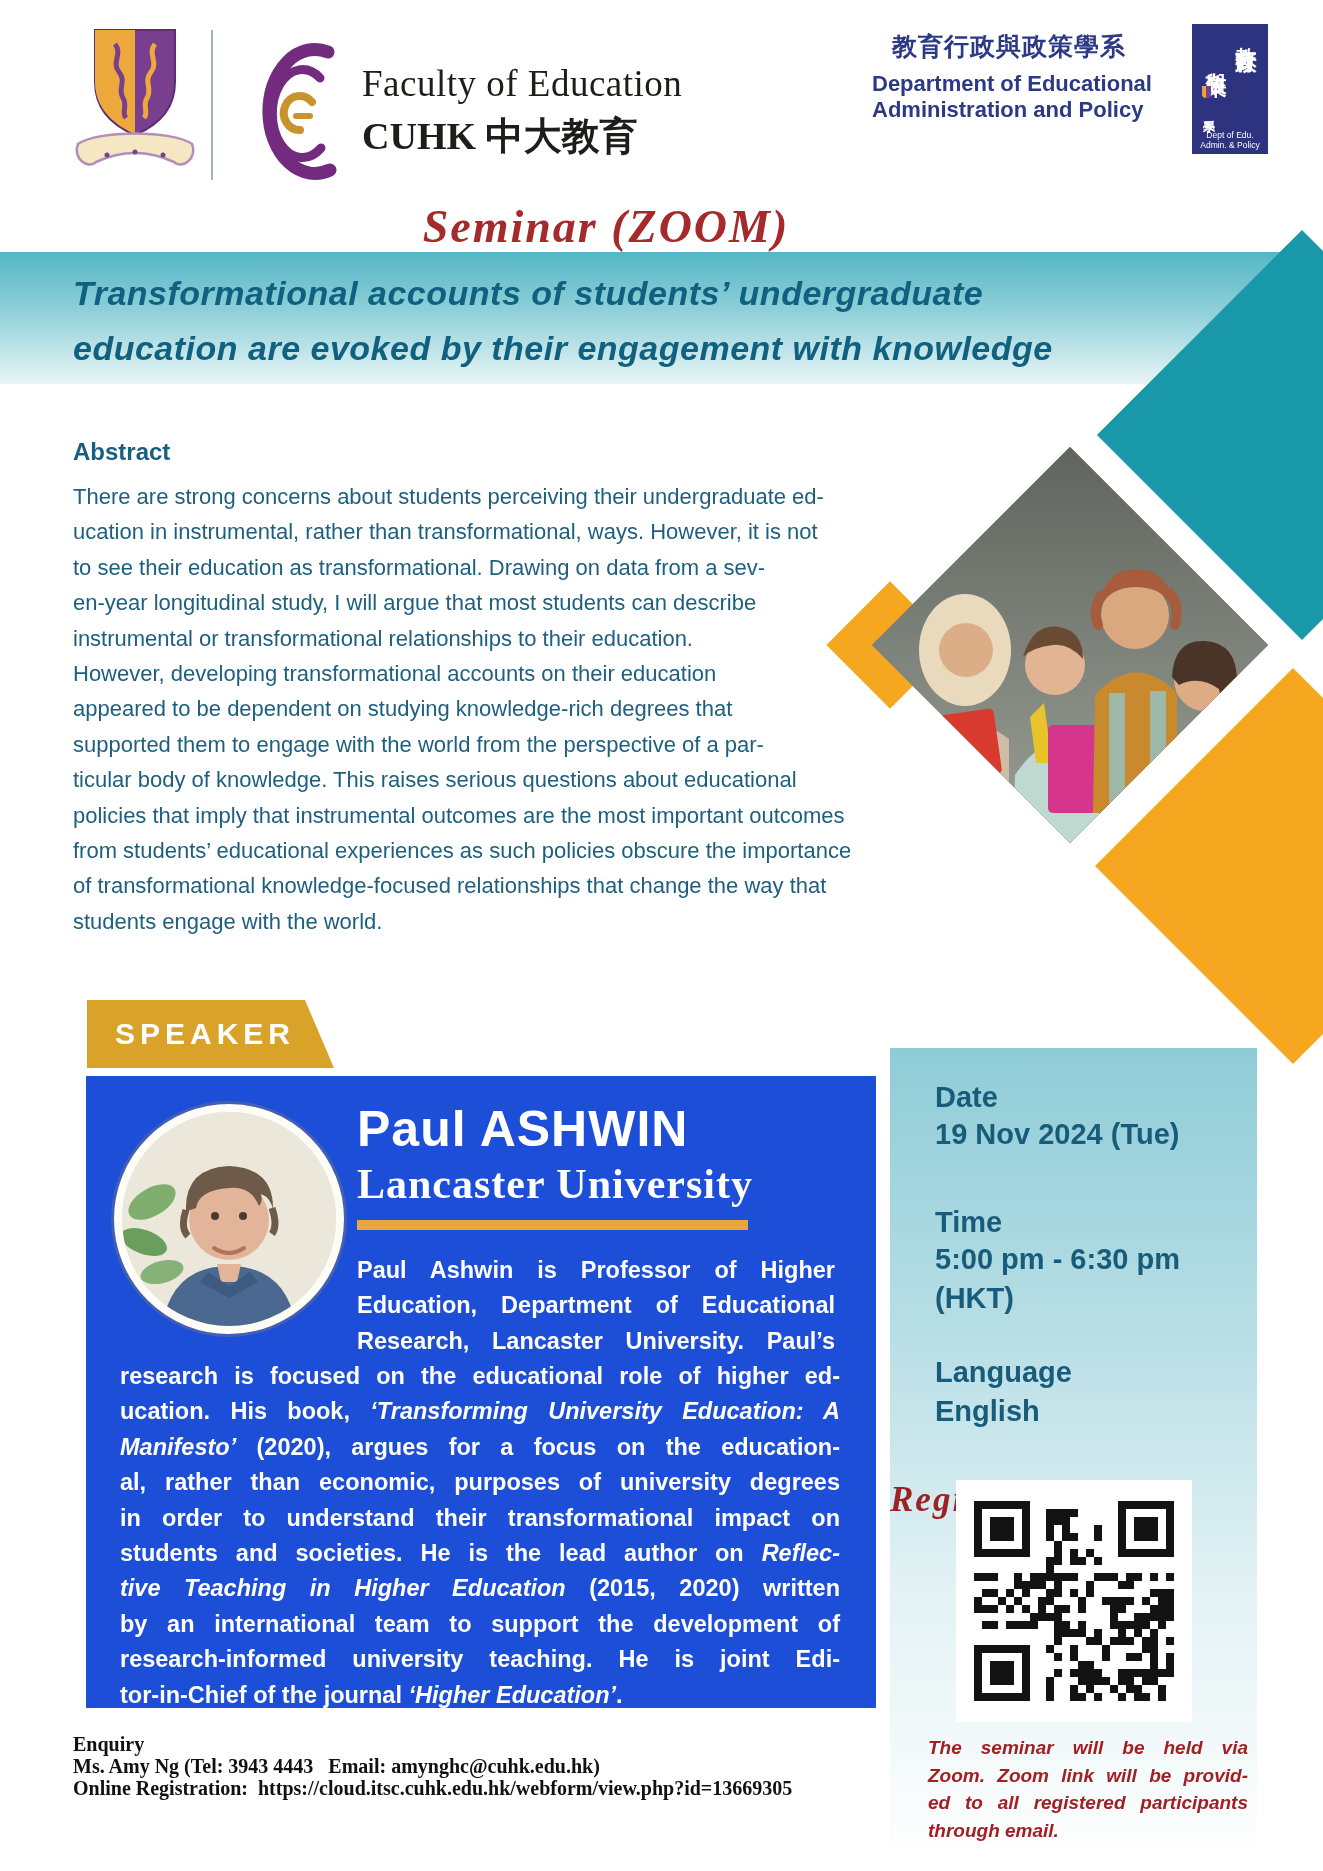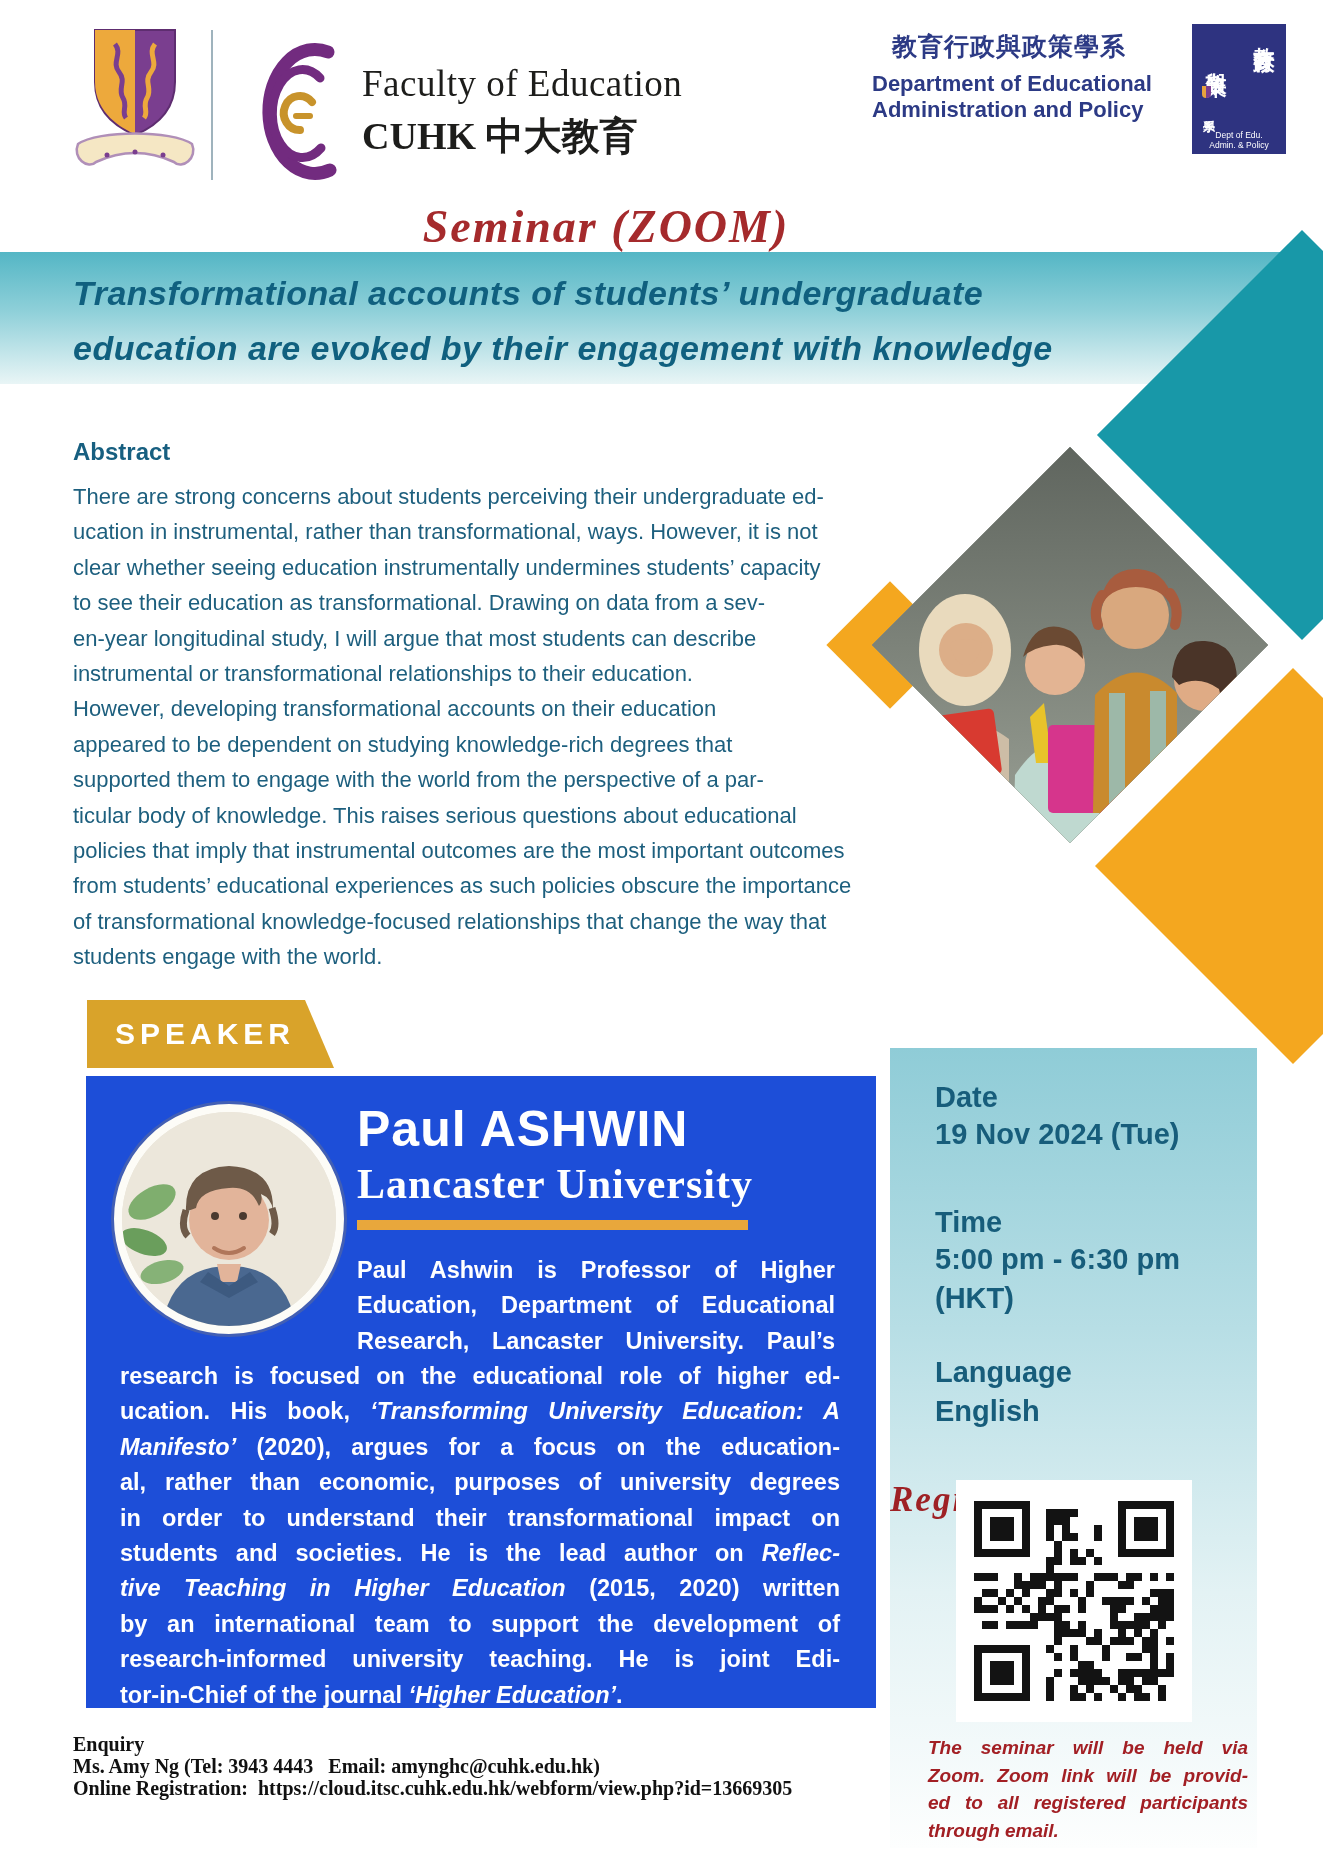--- a/index.html
+++ b/index.html
@@ -13,21 +13,21 @@
   
   #shield{left:60px;top:22px;width:150px;height:165px;}
   #hdr-divider{left:211px;top:30px;width:2px;height:150px;background:#9fb3bd;}
   #spiral{left:232px;top:38px;width:118px;height:152px;}
   #faculty-name{left:362px;top:62px;color:#1d1d1b;font-family:"Liberation Serif",serif;}
   #faculty-name .f1{font-size:37px;letter-spacing:.5px;}
   #faculty-name .f2{font-size:38px;font-weight:bold;margin-top:6px;}
   #dept-block{left:872px;top:30px;color:#2c3a85;}
   #dept-block .cn{font-size:25px;font-weight:bold;letter-spacing:1px;margin-left:20px;}
   #dept-block .en{font-size:22px;font-weight:bold;line-height:26px;margin-top:8px;}
-  #dept-badge{left:1192px;top:24px;width:94px;height:130px;background:#2e3380;color:#fff;}
+  #dept-badge{left:1192px;top:24px;width:76px;height:130px;background:#2e3380;color:#fff;}
   #dept-badge .colR{position:absolute;right:8px;top:6px;writing-mode:vertical-rl;font-size:21px;font-weight:bold;letter-spacing:2px;}
   #dept-badge .colL{position:absolute;left:10px;top:32px;writing-mode:vertical-rl;font-size:21px;font-weight:bold;letter-spacing:2px;}
   #dept-badge .colS{position:absolute;left:8px;top:86px;writing-mode:vertical-rl;font-size:12px;font-weight:bold;}
   #dept-badge .mini{position:absolute;left:10px;top:62px;width:9px;height:12px;
       background:linear-gradient(90deg,#e8a33d 50%,#7a3e8f 50%);border-radius:0 0 4px 4px;}
   #dept-badge .en1,#dept-badge .en2{position:absolute;left:0;width:100%;text-align:center;font-size:8.5px;}
   #dept-badge .en1{bottom:14px;} #dept-badge .en2{bottom:4px;}
 
   #seminar-label{left:0;top:200px;width:1212px;text-align:center;
       font-family:"Liberation Serif",serif;font-style:italic;font-weight:bold;
@@ -180,21 +180,20 @@
           <circle cx="330" cy="352" r="2.5" fill="#fff"></circle>
         <rect x="296" y="302" width="62" height="78" rx="5" fill="#e87a2a" transform="rotate(6 327 341)"></rect>
       </svg>
     </div>
   </div>
 
   <div id="abstract-heading" class="abs">Abstract</div>
   <div id="abstract-text" class="abs">
       <div class="line">There are strong concerns about students perceiving their undergraduate ed-</div>
       <div class="line">ucation in instrumental, rather than transformational, ways. However, it is not</div>
-      <div class="line">clear whether seeing education instrumentally undermines students’ capacity</div>
       <div class="line">to see their education as transformational. Drawing on data from a sev-</div>
       <div class="line">en-year longitudinal study, I will argue that most students can describe</div>
       <div class="line">instrumental or transformational relationships to their education.</div>
       <div class="line">However, developing transformational accounts on their education</div>
       <div class="line">appeared to be dependent on studying knowledge-rich degrees that</div>
       <div class="line">supported them to engage with the world from the perspective of a par-</div>
       <div class="line">ticular body of knowledge. This raises serious questions about educational</div>
       <div class="line">policies that imply that instrumental outcomes are the most important outcomes</div>
       <div class="line">from students’ educational experiences as such policies obscure the importance</div>
       <div class="line">of transformational knowledge-focused relationships that change the way that</div>

